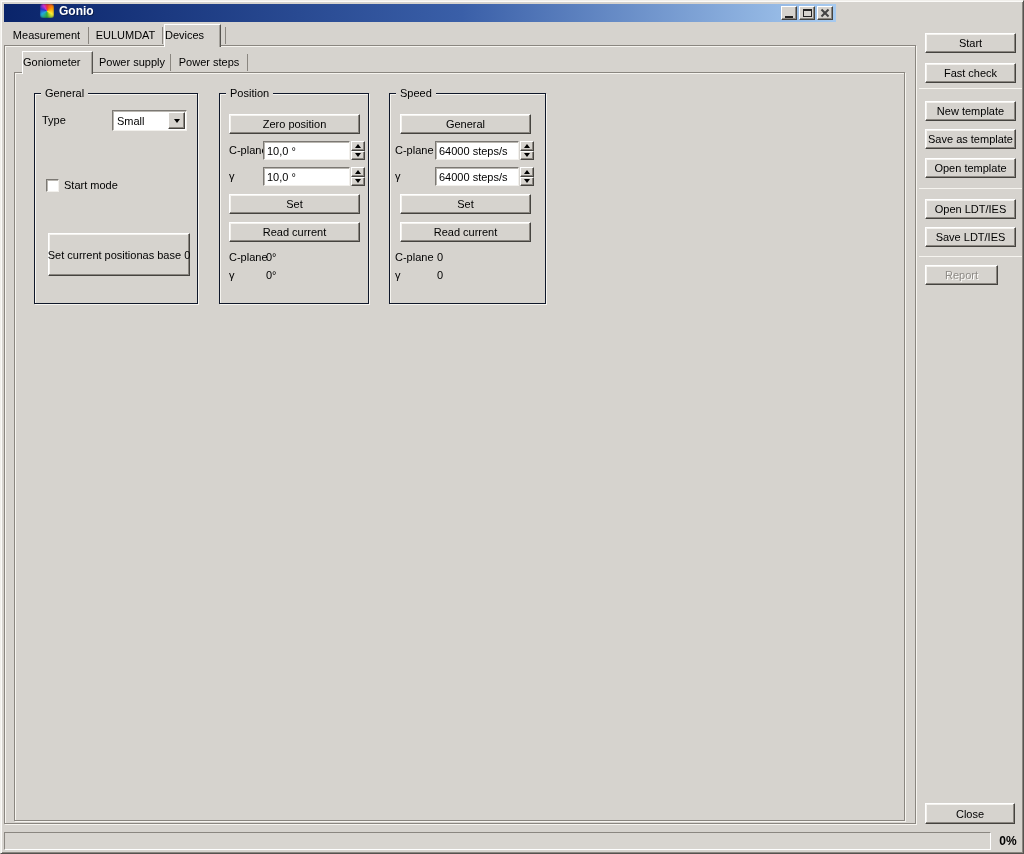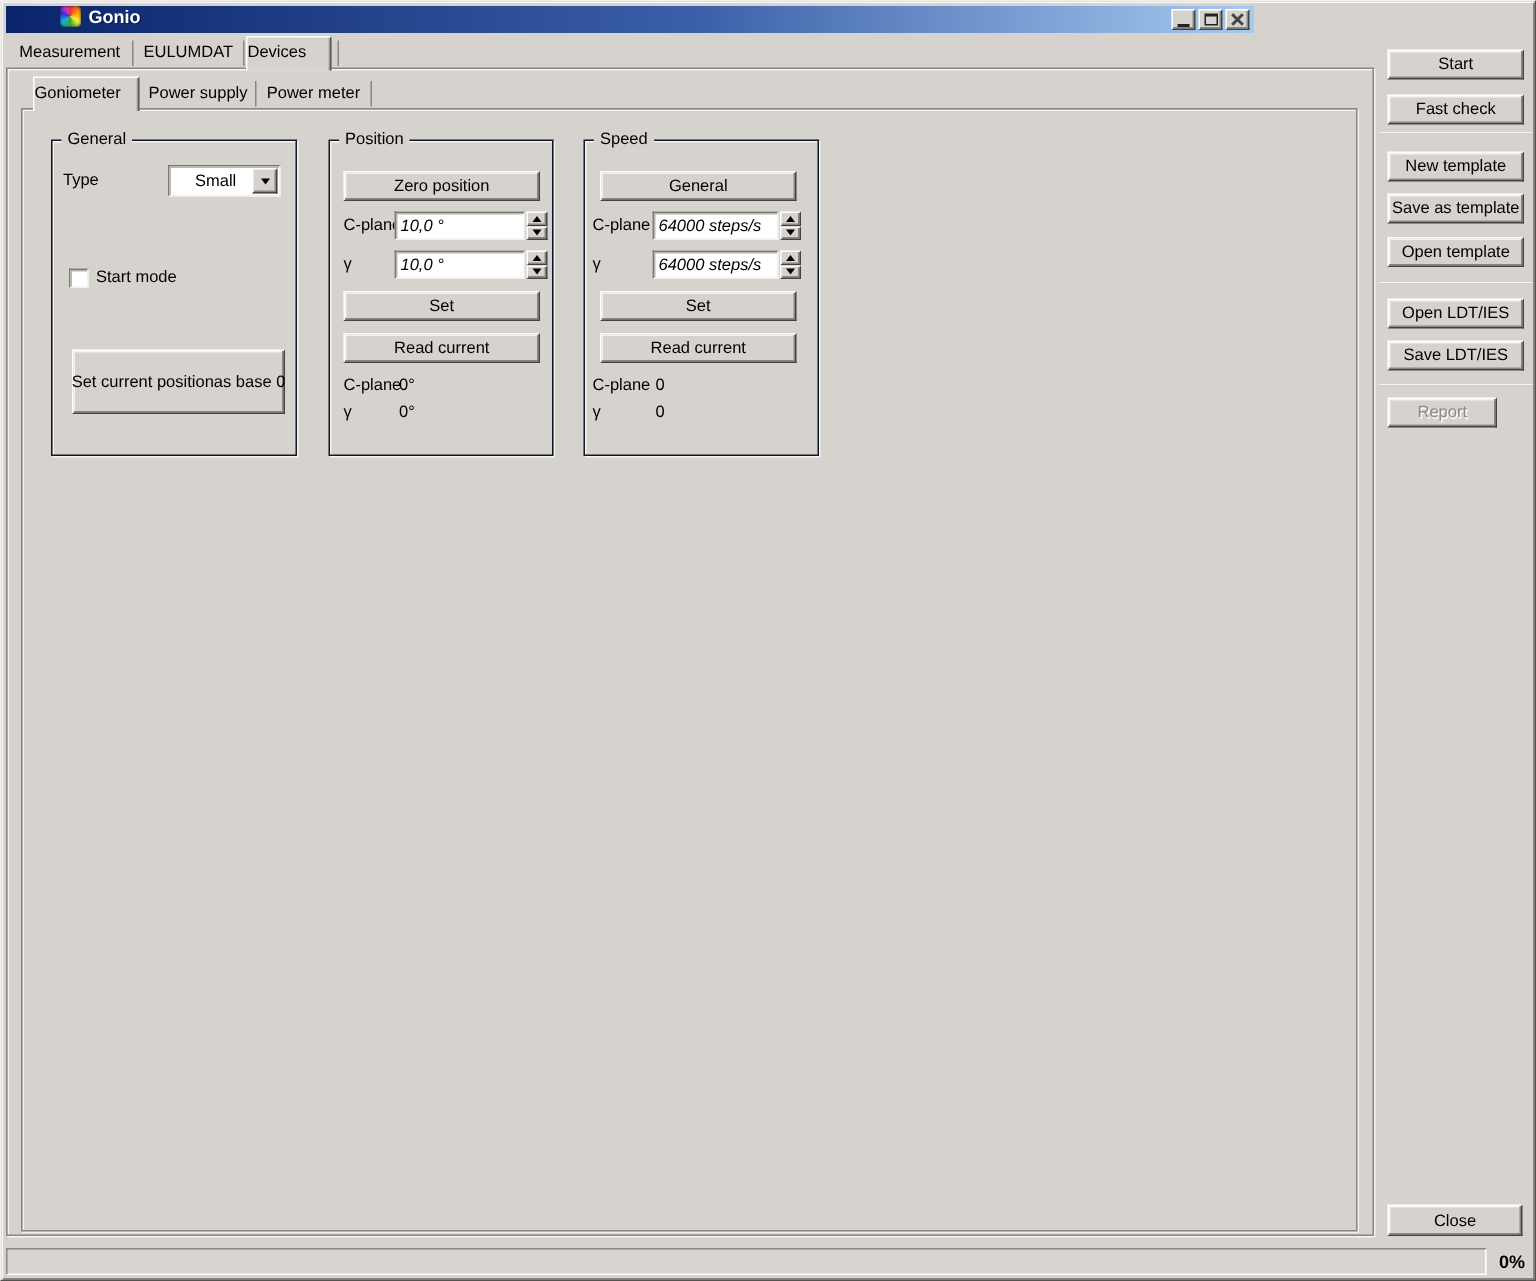--- a/index.html
+++ b/index.html
@@ -103,38 +103,38 @@
   }
   .btn-multiline { line-height: 14px; }
 
   
   .edit {
     position: absolute; height: 19px;
     background: #fff;
     border: 1px solid; border-color: #7b7873 #f2f0ec #f2f0ec #7b7873;
     box-shadow: inset 1px 1px 0 #b9b6b0;
     font-family: "Liberation Sans", sans-serif; font-size: 11px;
-    padding: 0 3px; outline: none; font-style: italic;
+    padding: 0 3px; outline: none;
   }
   .spin { position: absolute; width: 14px; height: 19px; display: flex; flex-direction: column; }
   .spin-btn {
     flex: 1; background: #d6d3ce;
     border: 1px solid; border-color: #ffffff #45433f #45433f #ffffff;
     box-shadow: inset -1px -1px 0 #8a8680;
     display: flex; align-items: center; justify-content: center; cursor: default;
   }
   .tri-up { width: 0; height: 0; border-left: 3px solid transparent; border-right: 3px solid transparent; border-bottom: 4px solid #000; }
   .tri-down { width: 0; height: 0; border-left: 3px solid transparent; border-right: 3px solid transparent; border-top: 4px solid #000; }
 
   .combo {
     position: absolute; height: 21px;
     background: #fff;
     border: 1px solid; border-color: #7b7873 #f2f0ec #f2f0ec #7b7873;
     box-shadow: inset 1px 1px 0 #b9b6b0;
-    display: flex; align-items: center; padding-left: 13px;
+    display: flex; align-items: center;
   }
   .combo-text { flex: 1; padding-left: 4px; }
   .combo-btn {
     width: 17px; height: 17px; margin-right: 1px;
     background: #d6d3ce;
     border: 1px solid; border-color: #ffffff #45433f #45433f #ffffff;
     box-shadow: inset -1px -1px 0 #8a8680;
     display: flex; align-items: center; justify-content: center; cursor: default;
   }
 
@@ -193,21 +193,21 @@
   <div class="tab" style="left:4px; top:26px; width:83px;">Measurement</div>
   <div class="sep-v" style="left:87px; top:26px; height:17px;"></div>
   <div class="tab" style="left:88px; top:26px; width:73px;">EULUMDAT</div>
   <div class="sep-v" style="left:161px; top:26px; height:17px;"></div>
   <div class="tab-active" style="left:163px; top:23px; width:57px;">Devices</div>
   <div class="sep-v" style="left:224px; top:26px; height:17px;"></div>
 
   <div class="tab-active" style="left:21px; top:50px; width:71px;">Goniometer</div>
   <div class="tab" style="left:94px; top:53px; width:74px;">Power supply</div>
   <div class="sep-v" style="left:169px; top:53px; height:17px;"></div>
-  <div class="tab" style="left:172px; top:53px; width:72px;">Power meter</div>
+  <div class="tab" style="left:172px; top:53px; width:72px;">Power steps</div>
   <div class="sep-v" style="left:246px; top:53px; height:17px;"></div>
 
   <div class="groupbox" style="left:33px; top:92px; width:164px; height:211px;">
     <span class="caption">General</span>
     <span class="lbl" style="left:7px; top:16px; line-height:21px;">Type</span>
     <div class="combo" style="left:77px; top:16px; width:75px;">
       <span class="combo-text">Small</span>
       <span class="combo-btn">
           <span class="tri-down"></span>
         </span>

